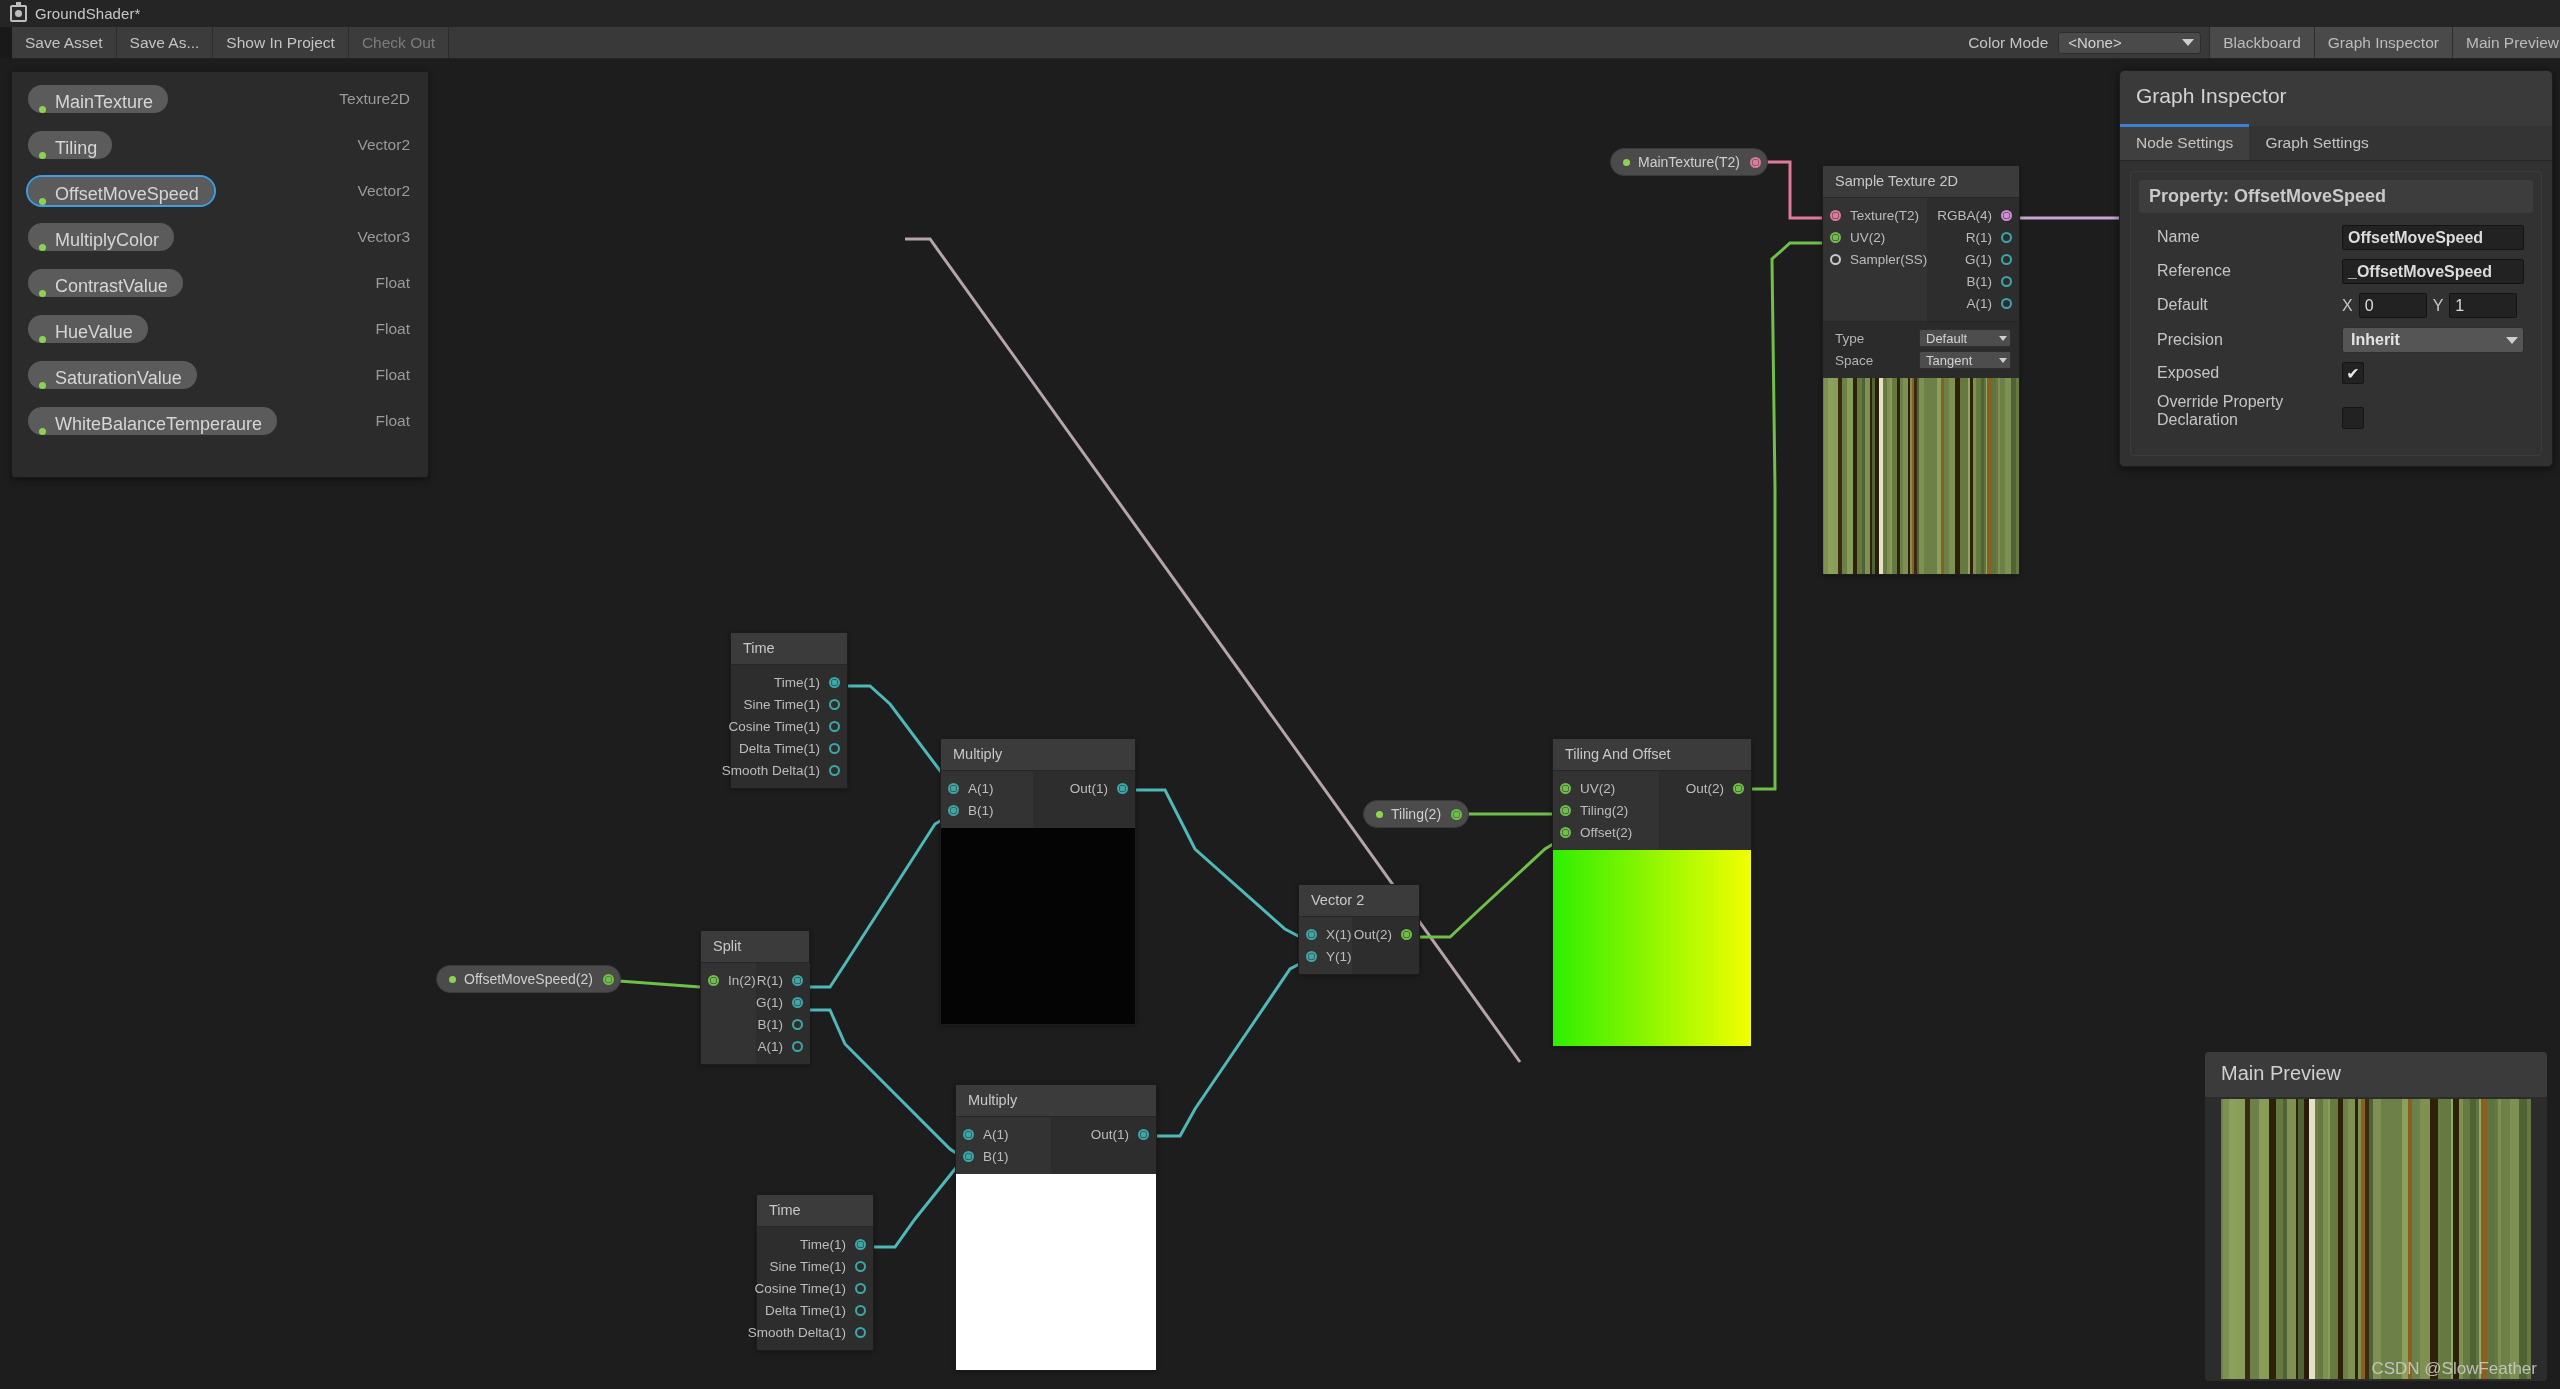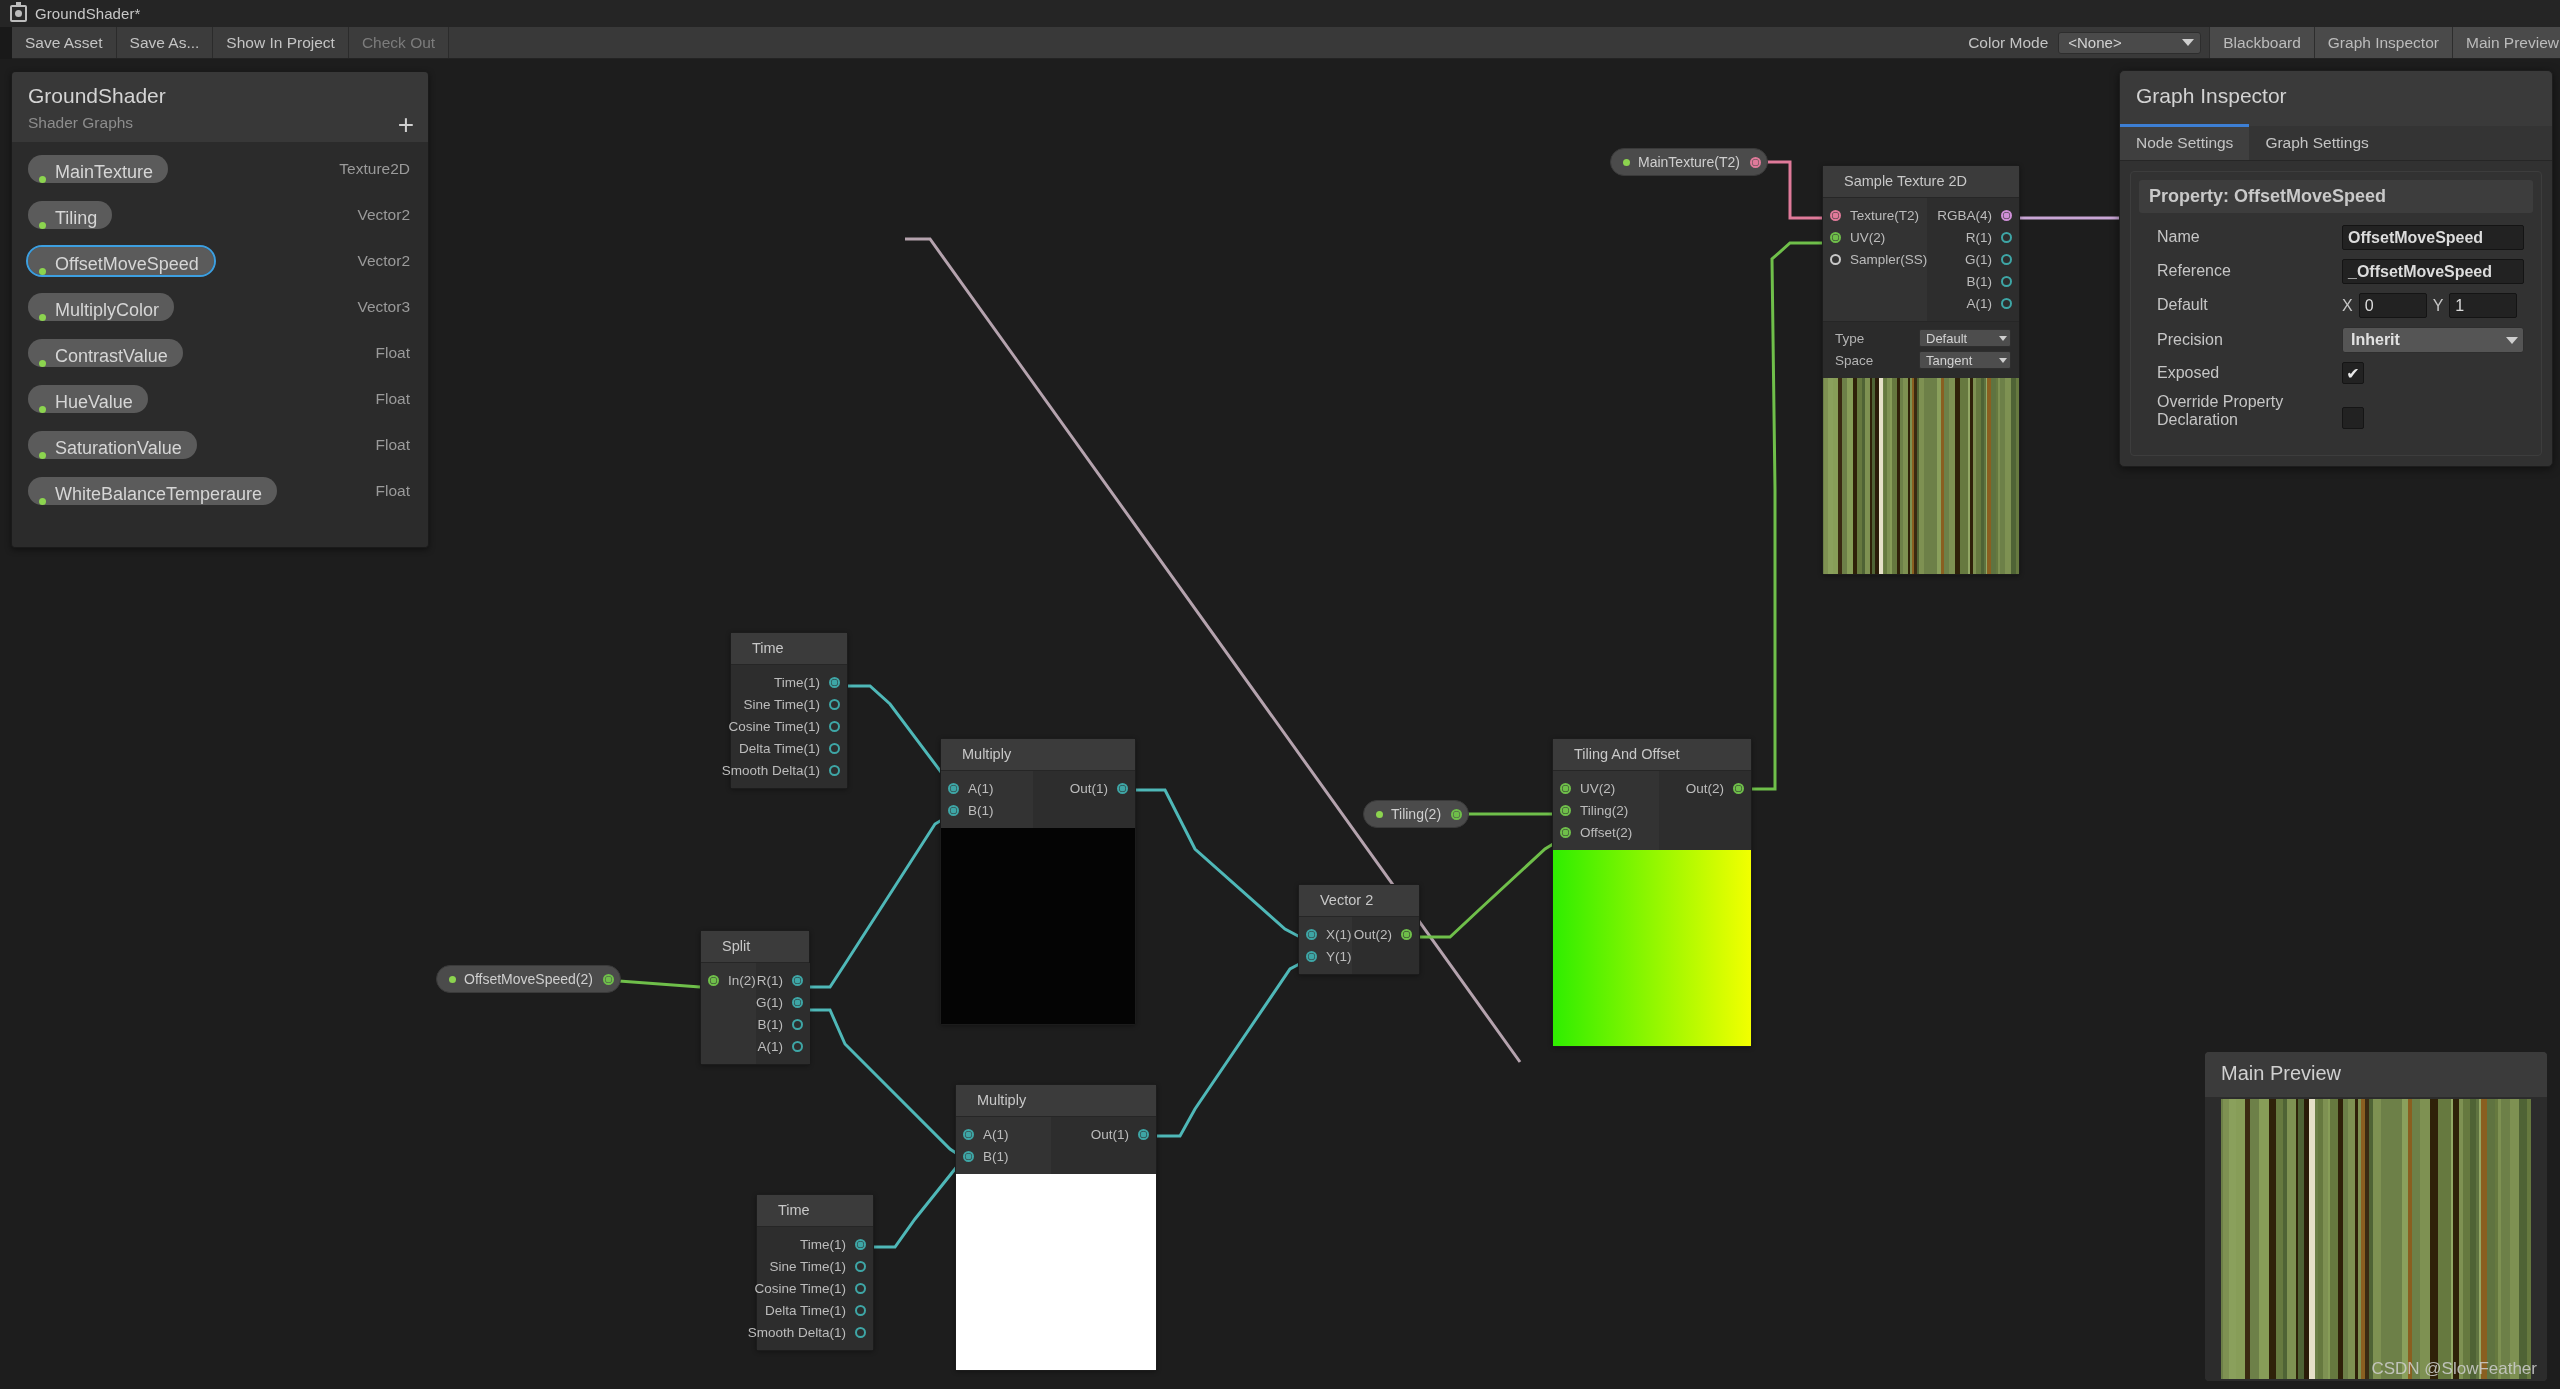--- a/index.html
+++ b/index.html
@@ -126,21 +126,21 @@
   .mp-body { background: #2c2c2c; padding: 2px 16px 2px 16px; position: relative; }
   .mp-img { width: 100%; height: 280px; background: #555; position: relative; overflow: hidden; }
   .mp-wm { position: absolute; right: 10px; bottom: 2px; color: #cfcfcf; font-size: 17px; opacity: .85; }
 
   
   .node {
     position: absolute; background: #2b2b2b; border: 1px solid #1c1c1c;
     border-radius: 3px; color: #c3c3c3; font-size: 13px;
     box-shadow: 0 1px 4px rgba(0,0,0,.35);
   }
-  .n-title { background: #3b3b3b; padding: 7px 10px 8px 21px; font-size: 14.5px; color: #c8c8c8; border-bottom: 1px solid #262626; }
+  .n-title { background: #3b3b3b; padding: 7px 10px 8px 12px; font-size: 14.5px; color: #c8c8c8; border-bottom: 1px solid #262626; }
   .n-ports { display: flex; }
   .n-in { background: #333333; flex: 1 1 auto; padding: 6px 0 7px 0; text-align: right; }
   .n-out { background: #2d2d2d; flex: 1 1 auto; padding: 6px 0 7px 0; }
   .port { display: flex; align-items: center; height: 22px; font-size: 13.5px; color: #bcbcbc; white-space: nowrap; }
   .port.inp { padding-left: 7px; }
   .port.outp { justify-content: flex-end; padding-right: 7px; }
   .pslot {
     width: 11px; height: 11px; border-radius: 50%; border: 2px solid #3ea6a6; background: transparent;
     flex: 0 0 auto; position: relative;
   }
@@ -228,25 +228,20 @@
       <path d="M 1157,1077 L 1180,1077 L 1195,1050 L 1290,910 L 1305,902" fill="none" stroke="#4fb8b8" stroke-width="3"></path>
 
       <path d="M 1420,878 L 1450,878 L 1480,850 L 1545,790 L 1558,782" fill="none" stroke="#6fbf4a" stroke-width="3"></path>
 
       <path d="M 1448,755 L 1558,755" fill="none" stroke="#6fbf4a" stroke-width="3"></path>
 
       <path d="M 592,920 L 700,928" fill="none" stroke="#6fbf4a" stroke-width="3"></path>
     </svg>
 
     <div class="blackboard">
-      <div class="bb-header">
-        <div class="bb-title">GroundShader</div>
-        <div class="bb-sub">Shader Graphs</div>
-        <div class="bb-plus">+</div>
-      </div>
       <div class="bb-body">
         <div class="bb-row">
           <span class="bb-pill">
             <span class="dot"></span>
             <span>MainTexture</span>
           </span>
           <span class="bb-type">Texture2D</span>
         </div>
         <div class="bb-row">
           <span class="bb-pill">

